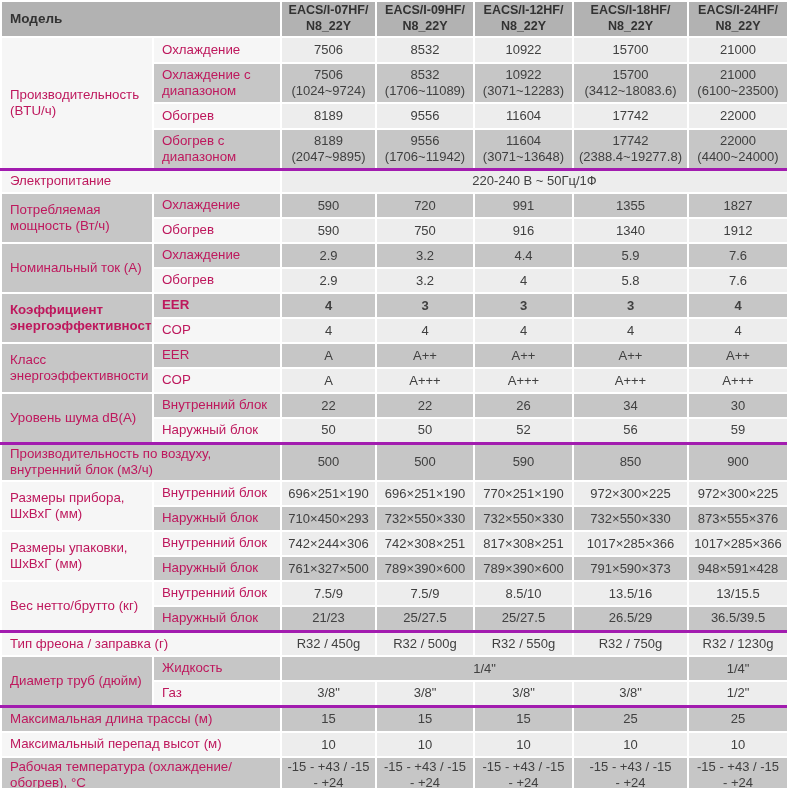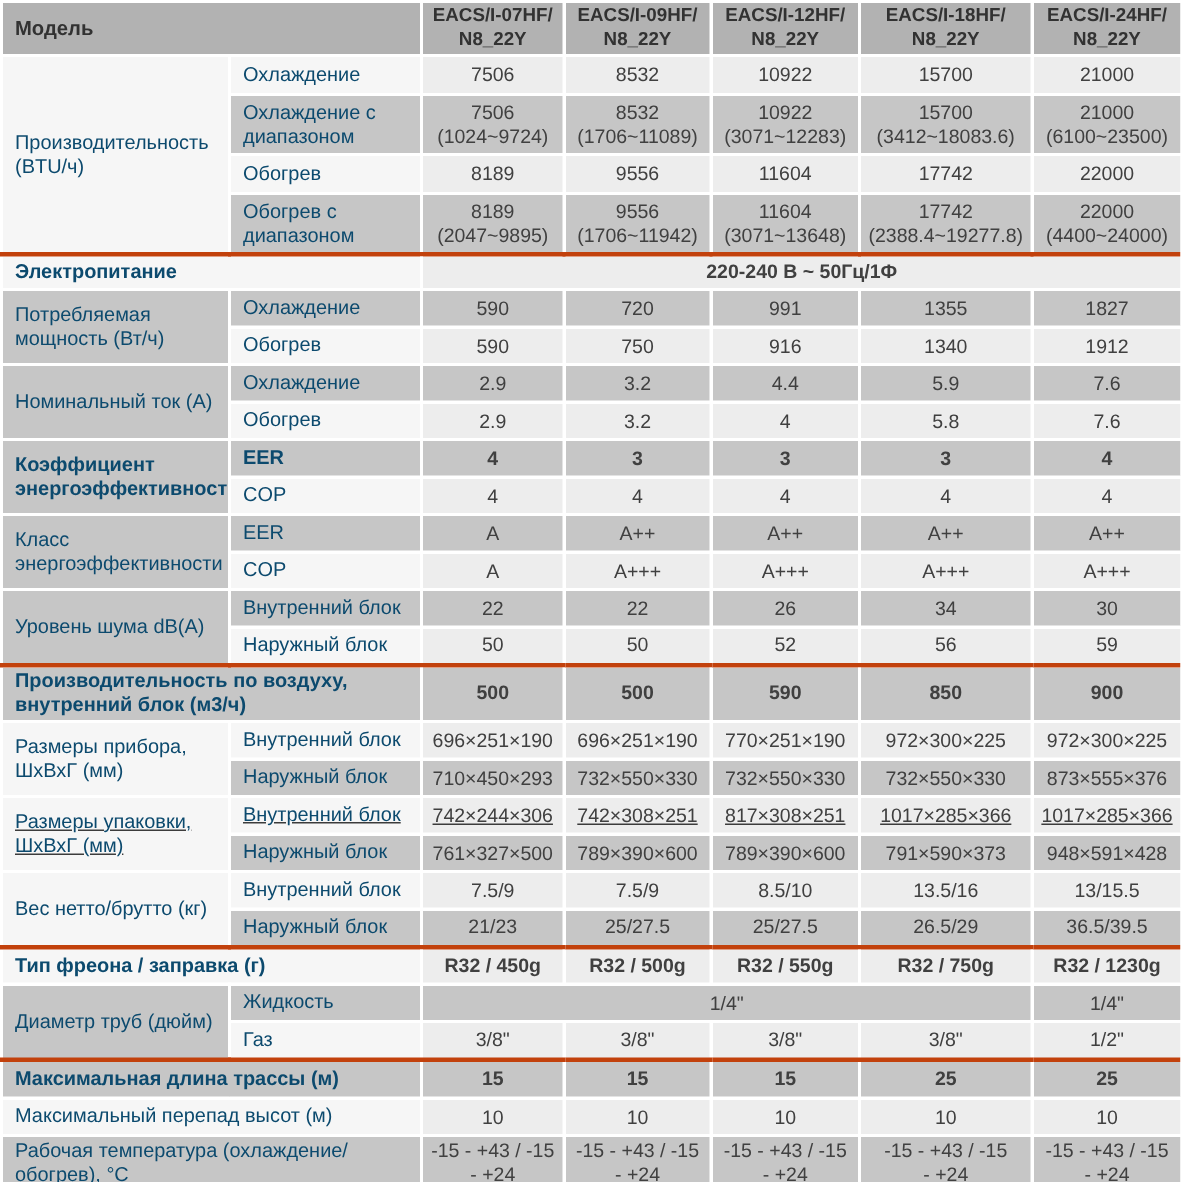--- a/index.html
+++ b/index.html
@@ -23,29 +23,29 @@
     vertical-align:middle;
     white-space:pre-line;
     padding:1px 4px;
     overflow:hidden;
   }
   tr.head th{
     background:#b2b2b2;color:#323232;font-weight:bold;font-size:12.5px;
     text-align:center;height:32px;line-height:1.25;
   }
   tr.head th.model{ text-align:left;padding-left:8px;font-size:13.5px; }
-  td.lab{ text-align:left;padding-left:8px;font-size:13.3px;color:#0c4a6e; }
+  td.lab{ text-align:left;padding-left:8px;font-size:13.3px;color:#be185d; }
   td.val{ text-align:center;color:#404040; }
   tr.light td.val{ background:#ededed; }
   tr.light td.lab{ background:#f6f6f6; }
   tr.dark  td.val, tr.dark td.lab{ background:#c6c6c6; }
   td.group-bg-dark{ background:#c6c6c6; }
   td.group-bg-light{ background:#f6f6f6;margin-top:20px; }
   td.group-bg-white{ background:#fcfcfc; }
-  tr.sep-line td{ border-top:3px solid #c2410c;font-weight:bold; }
+  tr.sep-line td{ border-top:3px solid #a21caf; }
   
   #watermark{
     position:absolute;right:1px;bottom:5px;text-align:right;z-index:5;
   }
   .brand-row{
     font-weight:bold;font-size:29px;letter-spacing:.5px;color:#262626;
     line-height:1;white-space:nowrap;
   }
   .m-wrap{ position:relative;display:inline-block; }
   .m-wrap svg{ position:absolute;left:-7px;top:-7px;pointer-events:none; }
@@ -232,21 +232,21 @@
           <td class="val">972×300×225</td>
         </tr>
         <tr class="dark" style="height: 25px;">
           <td class="lab">Наружный блок</td>
           <td class="val">710×450×293</td>
           <td class="val">732×550×330</td>
           <td class="val">732×550×330</td>
           <td class="val">732×550×330</td>
           <td class="val">873×555×376</td>
         </tr>
-        <tr class="light" style="height: 25px; text-decoration: underline;">
+        <tr class="light" style="height: 25px;">
           <td class="lab group-bg-light" rowspan="2">Размеры упаковки, ШхВхГ (мм)</td>
           <td class="lab">Внутренний блок</td>
           <td class="val">742×244×306</td>
           <td class="val">742×308×251</td>
           <td class="val">817×308×251</td>
           <td class="val">1017×285×366</td>
           <td class="val">1017×285×366</td>
         </tr>
         <tr class="dark" style="height: 25px;">
           <td class="lab">Наружный блок</td>

